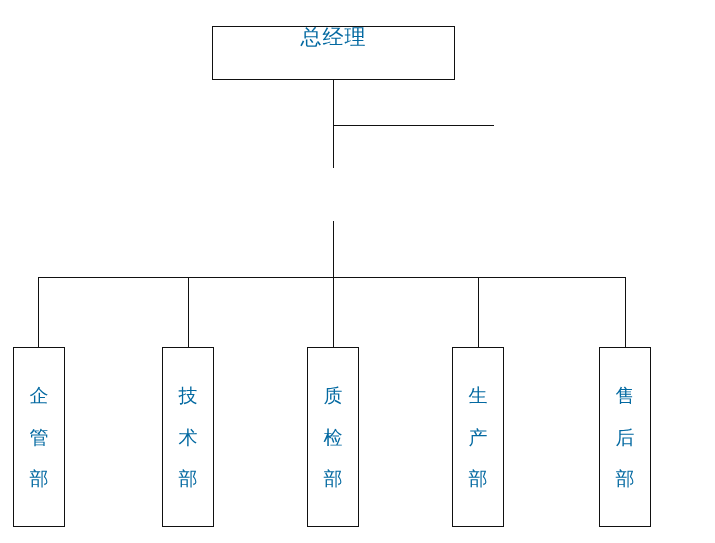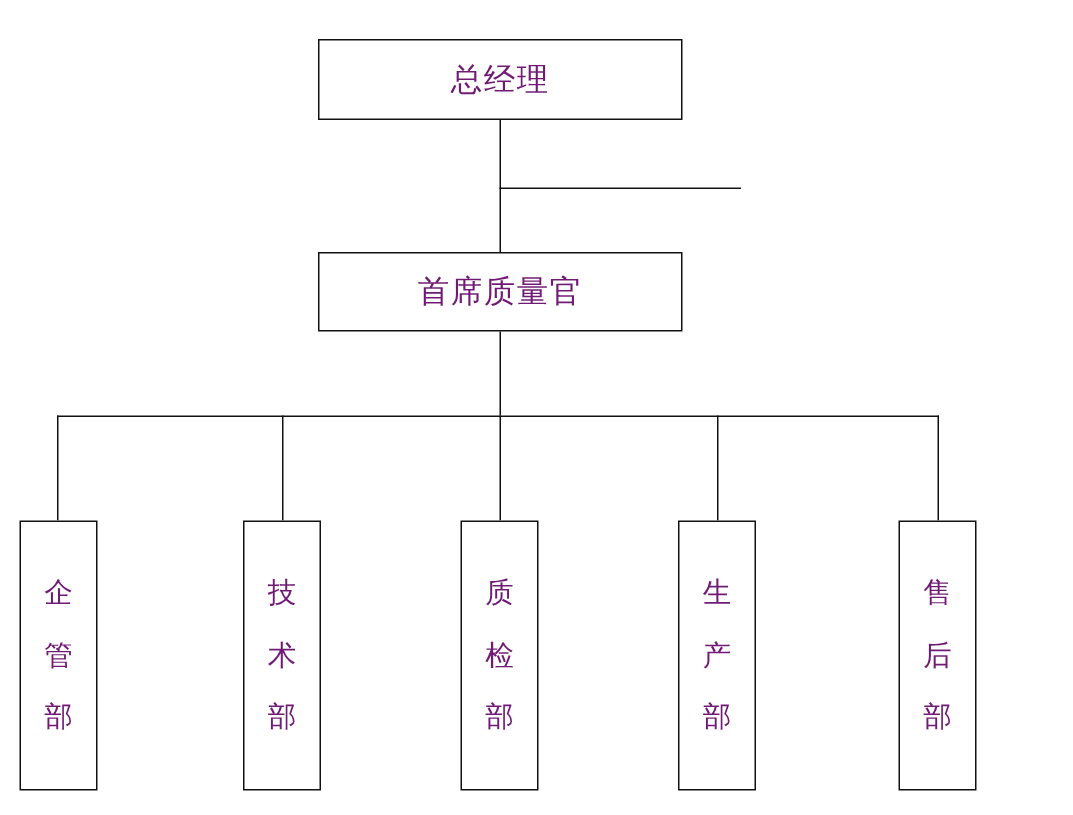--- a/index.html
+++ b/index.html
@@ -16,23 +16,22 @@
     overflow: hidden;
     font-family: "DejaVu Sans", "Liberation Sans", sans-serif;
   }
   
   .node {
     position: absolute;
     box-sizing: border-box;
     border: 1px solid #111111;
     background: #ffffff;
     display: flex;
-    align-items: center;
     justify-content: center;
-    color: #701a75;
+    color: #0369a1;
   }
   .node.horiz {
     font-size: 21px;
     letter-spacing: 1px;
     line-height: 1;
     white-space: nowrap;
   }
   .node.vert {
     flex-direction: column;
     justify-content: space-evenly;
@@ -59,23 +58,20 @@
 
   <div class="node horiz" style="left:212px; top:26px; width:243px; height:54px;">
     <span>总经理</span>
   </div>
 
   <div class="line vline" style="left:333px; top:80px; height:88px;"></div>
 
   <div class="line hline" style="left:333px; top:125px; width:161px;"></div>
 
 
-  <div class="node horiz" style="left:212px; top:168px; width:243px; height:53px;">
-    <span>首席质量官</span>
-  </div>
 
   <div class="line vline" style="left:333px; top:221px; height:56px;"></div>
 
   <div class="line hline" style="left:38px; top:277px; width:588px;"></div>
 
   <div class="line vline" style="left:38px;  top:277px; height:70px;"></div>
   <div class="line vline" style="left:188px; top:277px; height:70px;"></div>
   <div class="line vline" style="left:333px; top:277px; height:70px;"></div>
   <div class="line vline" style="left:478px; top:277px; height:70px;"></div>
   <div class="line vline" style="left:625px; top:277px; height:70px;"></div>

